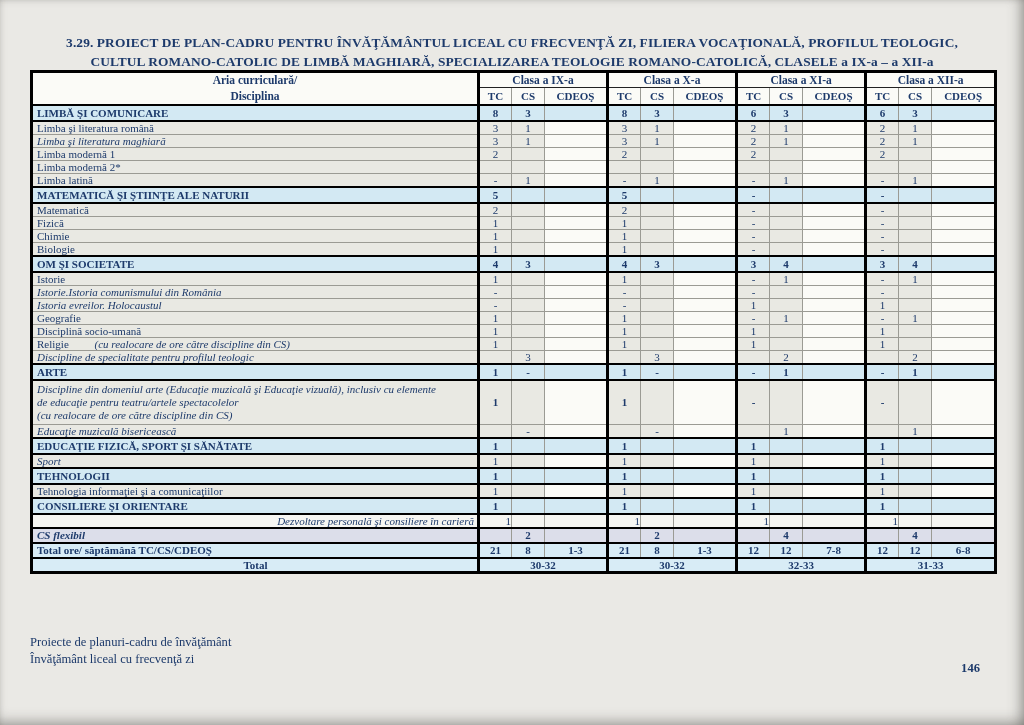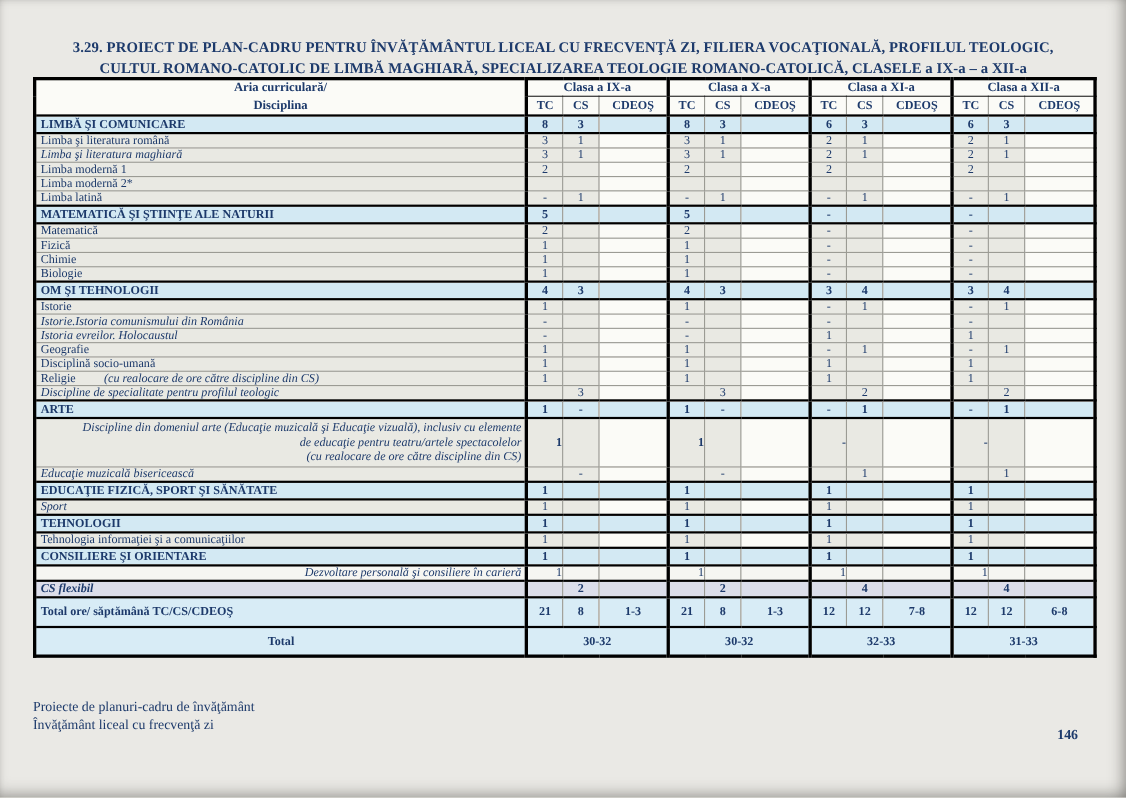--- a/index.html
+++ b/index.html
@@ -41,30 +41,30 @@
   td.label.center{text-align:center;font-weight:bold;}
   .it{font-style:italic;margin-left:23px;}
   .b{font-weight:bold;}
   tr.row-section td{
     background:var(--section-bg);font-weight:bold;height:16px;
     border-top:2.5px solid var(--thick);border-bottom:2.5px solid var(--thick);
   }
   tr.row-data td{background:var(--data-bg);height:13px;line-height:12px;}
   tr.row-data td.cd{background:var(--cd-bg);}
   tr.row-data.light td{background:var(--white-row);text-align:right;}
-  tr.row-data.multiline td{height:40px;text-align:right;}
+  tr.row-data.multiline td{height:40px;}
   tr.row-data.multiline td.label{white-space:pre-line;line-height:1.18;padding-top:2px;padding-bottom:2px;}
   tr.row-flex td{
     background:var(--flex-bg);height:15px;
     border-top:2.5px solid var(--thick);border-bottom:2.5px solid var(--thick);
   }
   tr.row-flex td.label{font-weight:bold;font-style:italic;}
   tr.row-flex td.val{font-weight:bold;}
   tr.row-totals td, tr.row-grand td{
-    background:var(--total-bg);font-weight:bold;height:27px;
+    background:var(--total-bg);font-weight:bold;height:15px;
     border-top:2.5px solid var(--thick);border-bottom:2.5px solid var(--thick);
   }
   .footer{
     position:absolute;left:30px;top:634px;font-size:12.6px;line-height:1.32;white-space:pre-line;
   }
   .page-number{
     position:absolute;right:44px;top:661px;font-size:12.6px;font-weight:bold;
   }
 </style>
 </head>
@@ -275,21 +275,21 @@
           <td class="val"></td>
           <td class="val cd"></td>
           <td class="val grp-start">-</td>
           <td class="val"></td>
           <td class="val cd"></td>
           <td class="val grp-start">-</td>
           <td class="val"></td>
           <td class="val cd"></td>
         </tr>
         <tr class="row-section">
-          <td class="label">OM ŞI TEHNOLOGII</td>
+          <td class="label">OM ŞI SOCIETATE</td>
           <td class="val grp-start">4</td>
           <td class="val">3</td>
           <td class="val cd"></td>
           <td class="val grp-start">4</td>
           <td class="val">3</td>
           <td class="val cd"></td>
           <td class="val grp-start">3</td>
           <td class="val">4</td>
           <td class="val cd"></td>
           <td class="val grp-start">3</td>

